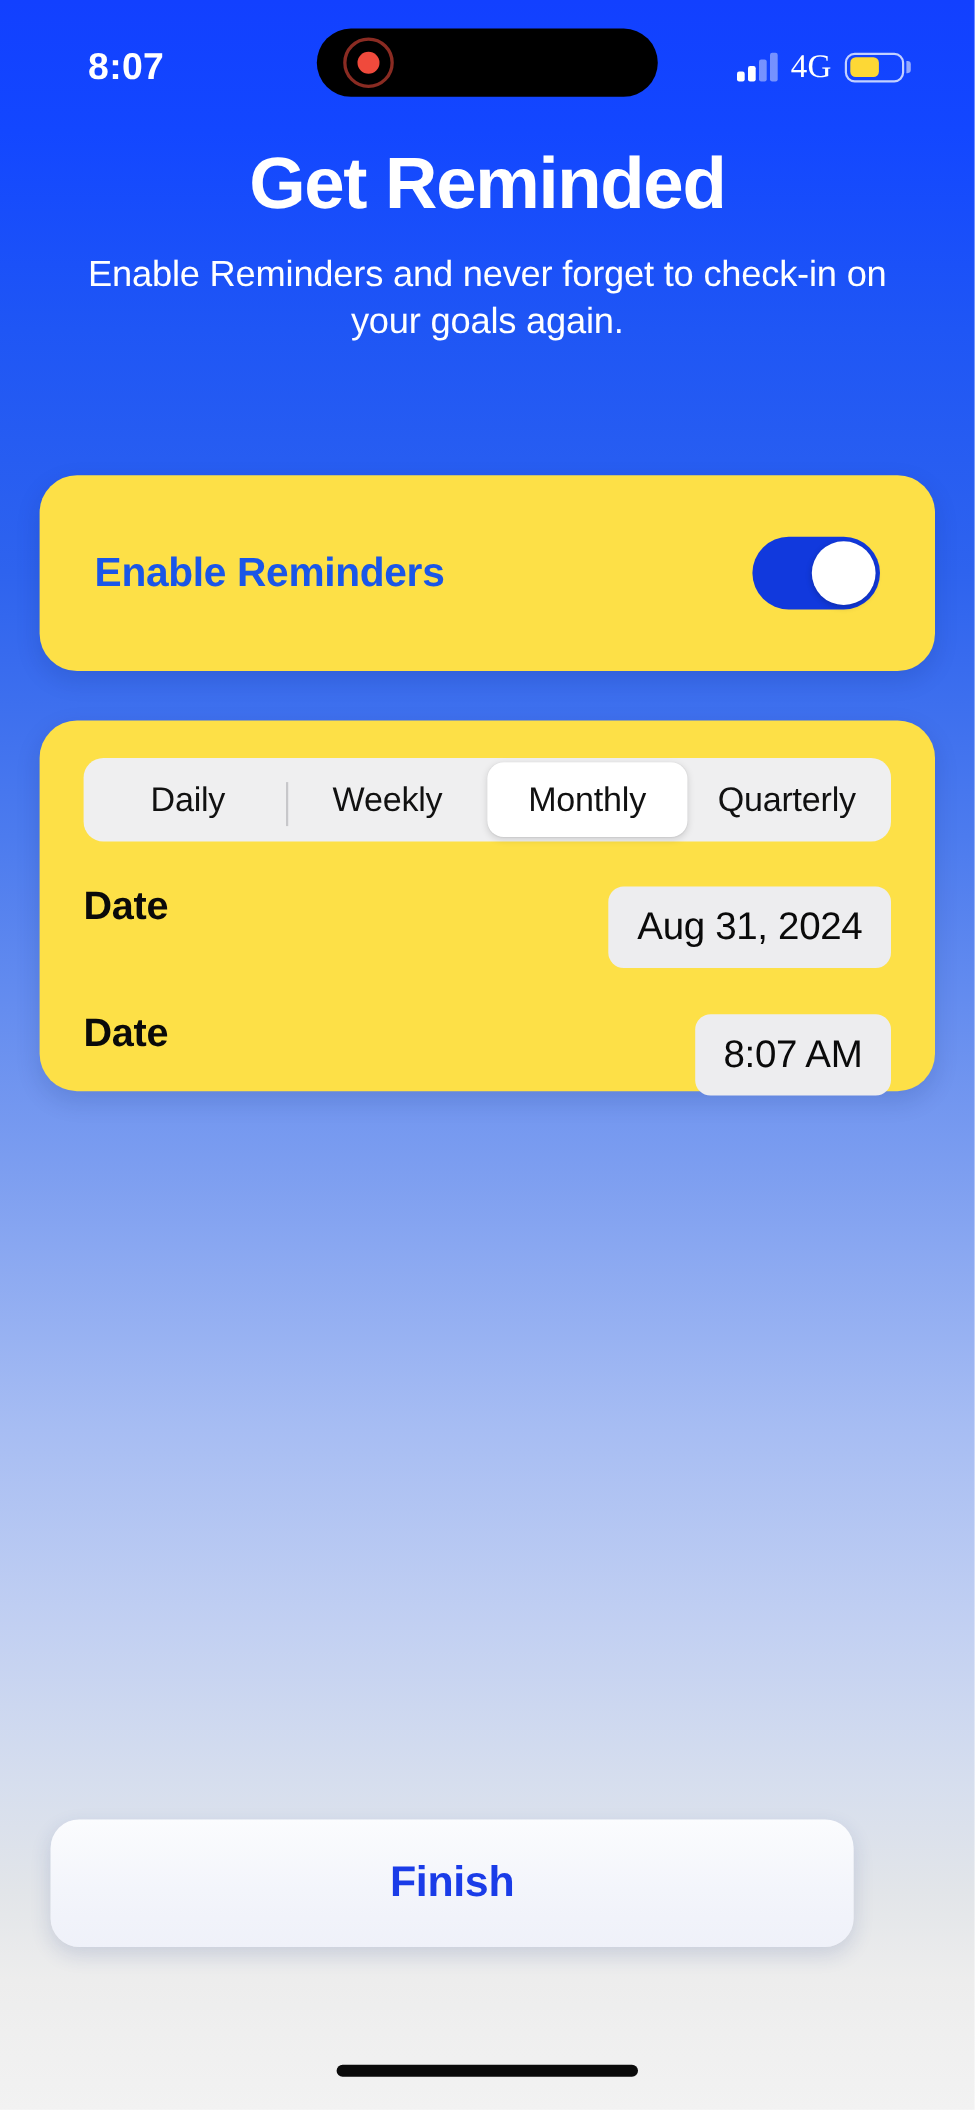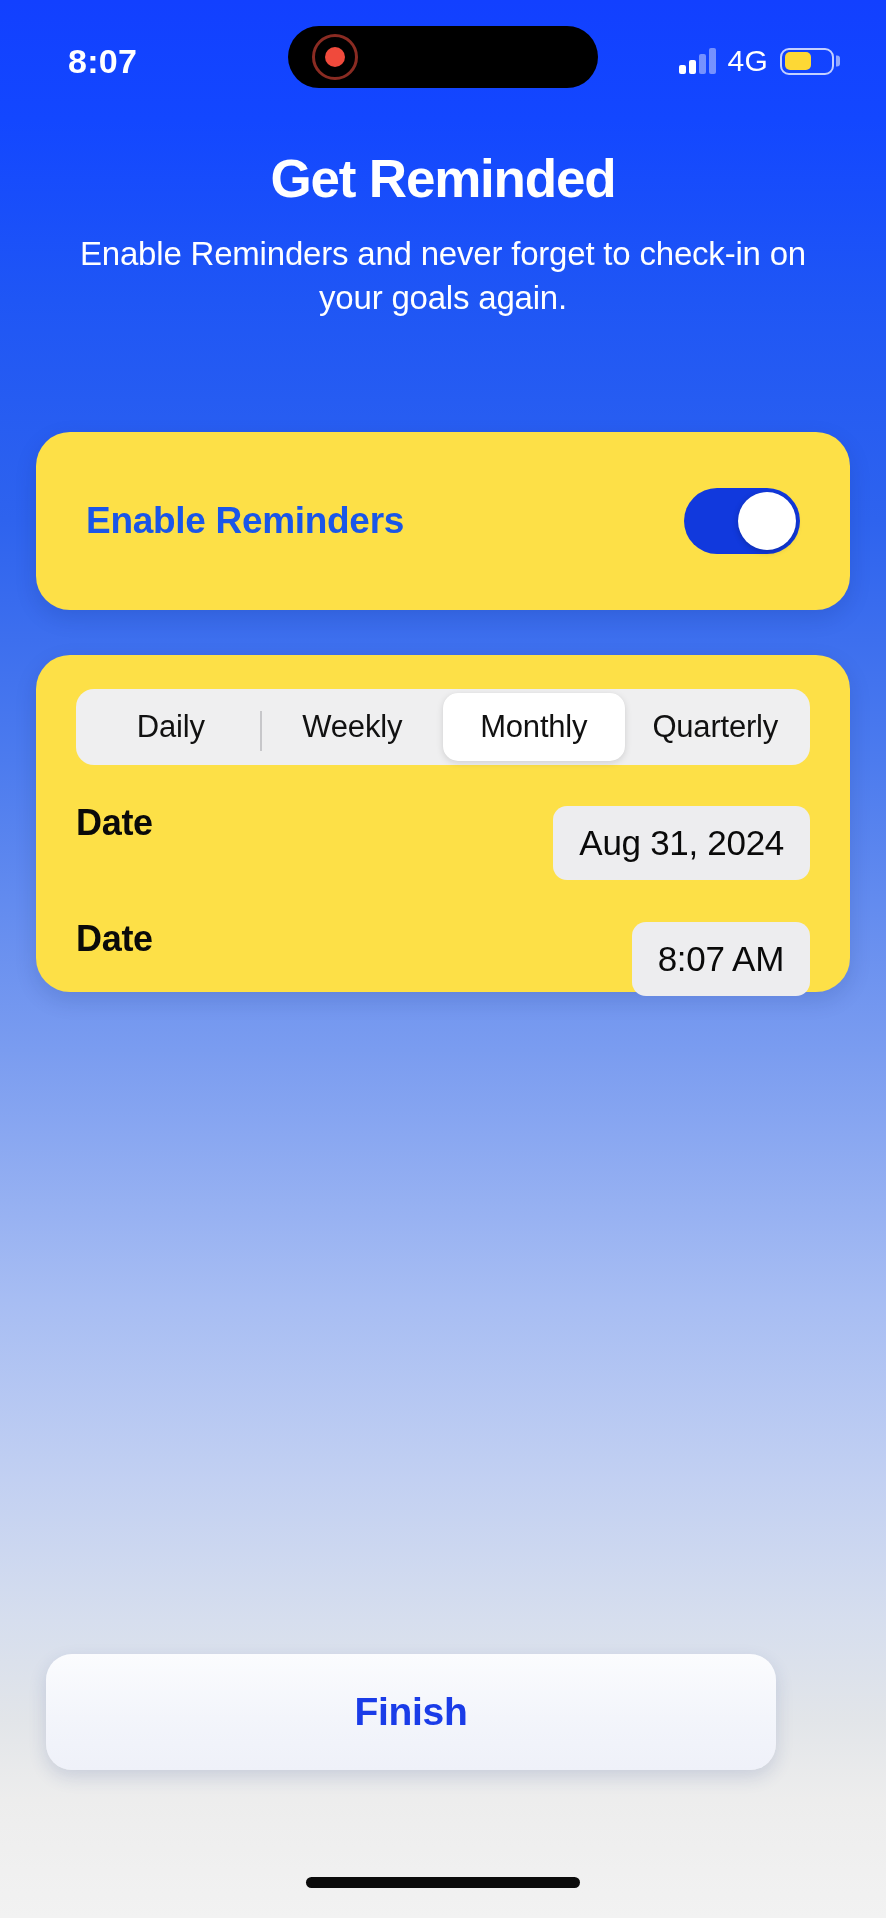--- a/index.html
+++ b/index.html
@@ -23,21 +23,21 @@
         #E2E5E9 1720px,
         #EDEDED 1800px,
         #F2F2F2 1918px);
     position:relative;
   }
 
   
   .statusbar {
     position:absolute; top:0; left:0; width:886px; height:110px;
     display:flex; align-items:center; justify-content:space-between;
-    padding:0 36px;
+    padding:0 48px;
   }
   .sb-time {
     color:#FFFFFF; font-size:34px; font-weight:600;
     letter-spacing:0.3px; padding-left:32px; padding-top:12px;
   }
   .dynamic-island {
     position:absolute; left:50%; transform:translateX(-50%);
     top:26px; width:310px; height:62px;
     background:#000000; border-radius:40px;
     display:flex; align-items:center;
@@ -51,37 +51,37 @@
   .sb-right {
     display:flex; align-items:center; gap:10px;
     padding-top:12px; padding-right:16px;
   }
   .signal { display:flex; align-items:flex-end; gap:3px; height:26px; }
   .signal i { display:block; width:7px; border-radius:2px; background:#FFFFFF; }
   .signal i.b1 { height:9px; }
   .signal i.b2 { height:14px; }
   .signal i.b3 { height:20px; background:rgba(255,255,255,0.42); }
   .signal i.b4 { height:26px; background:rgba(255,255,255,0.42); }
-  .sb-net { color:#FFFFFF; font-size:30px; font-weight:500; letter-spacing:0.2px; margin:0 2px; }
+  .sb-net { color:#FFFFFF; font-size:30px; font-weight:500; letter-spacing:0.2px; margin:0 2px;font-family:Liberation Serif, serif; }
   .battery {
     position:relative; width:54px; height:27px;
     border:2.5px solid rgba(255,255,255,0.75); border-radius:9px;
     display:flex; align-items:center; padding:2.5px;
   }
   .battery-fill { width:58%; height:100%; background:#FDD835; border-radius:5px; }
   .battery-cap {
     position:absolute; right:-8px; top:50%; transform:translateY(-50%);
     width:4px; height:11px; background:rgba(255,255,255,0.55); border-radius:0 3px 3px 0;
   }
 
   
   .header { position:absolute; top:130px; left:0; width:886px; text-align:center; }
   .title {
-    color:#FFFFFF; font-size:53px; font-weight:700;
-    letter-spacing:-1.2px; line-height:1.1;margin-top:20px;
+    color:#FFFFFF; font-size:66px; font-weight:700;
+    letter-spacing:-1.2px; line-height:1.1;
   }
   .subtitle {
     margin-top:24px; color:#FFFFFF;
     font-size:33px; font-weight:400; line-height:1.32;
     letter-spacing:-0.2px; padding:0 58px;
   }
 
   
   .card {
     position:absolute; left:36px; width:814px;

